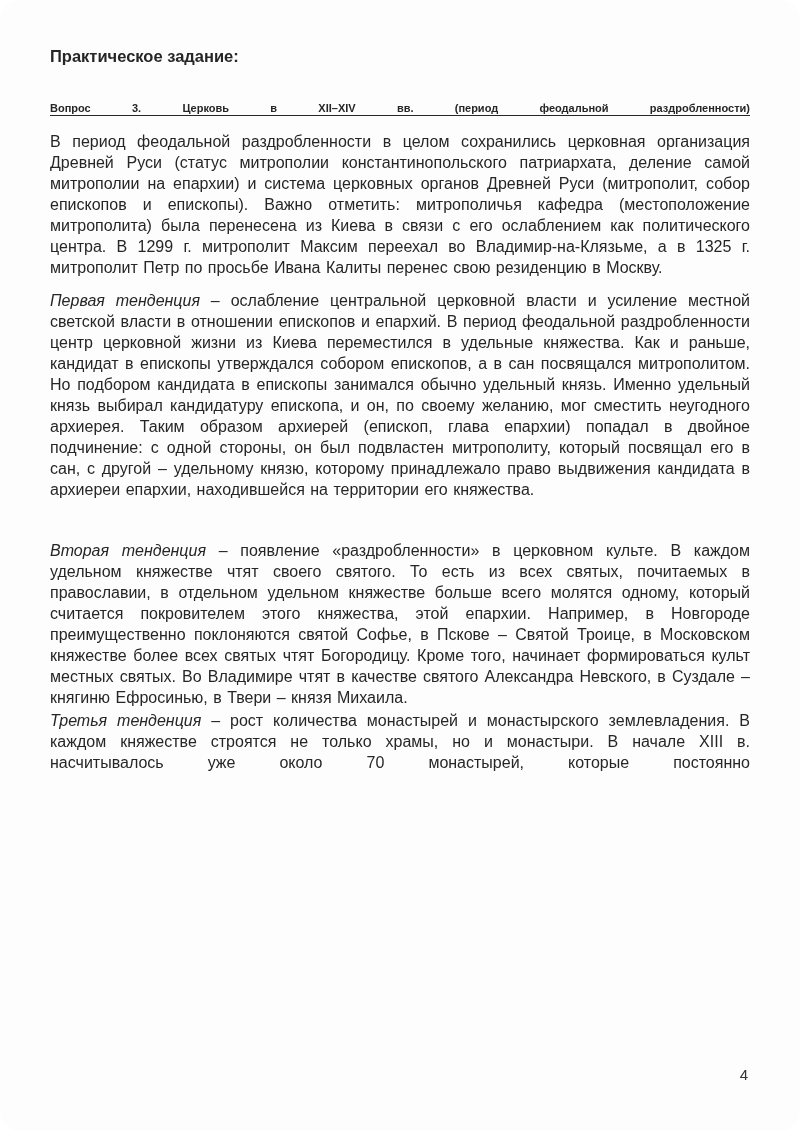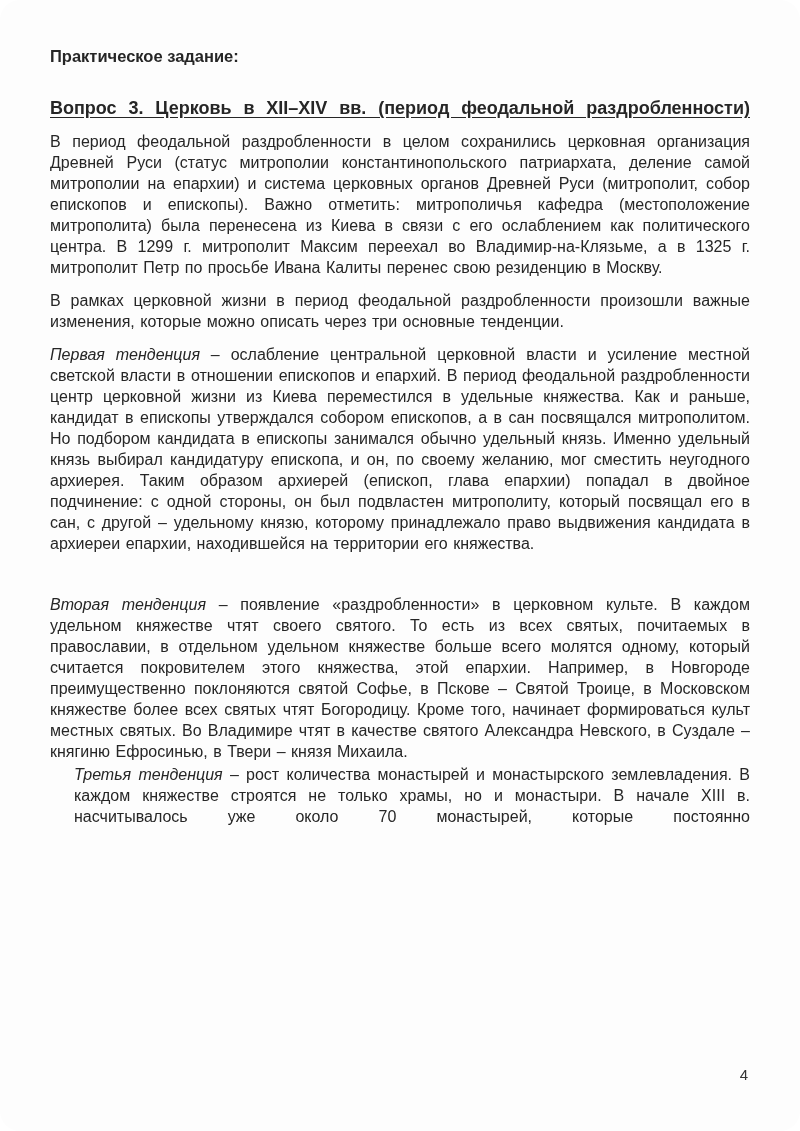--- a/index.html
+++ b/index.html
@@ -31,40 +31,39 @@
     word-spacing: 1px;
     margin: 10px 0 0 0;
   }
   p.task-item .item-num {
     margin-right: 7px;
   }
   .stretch-last {
     text-align-last: justify;
   }
   .q-heading {
-    font-size: 18px;
+    font-size: 11px;
     font-weight: bold;
     text-decoration: underline;
     text-underline-offset: 3px;
     margin: 30px 0 0 0;
     line-height: 22px;
     text-align: justify;
     text-align-last: justify;
   }
   p.body-para {
     text-align: justify;
     word-spacing: 1px;
     margin: 12px 0 0 0;
   }
   p.body-para.wide-gap {
     margin-top: 40px;
   }
   p.body-para.tight {
     margin-top: 2px;
-    margin-left: 24px;
   }
   p.body-para em {
     font-style: italic;
   }
   .page-number {
     position: absolute;
     right: 52px;
     bottom: 46px;
     font-size: 15px;
     color: #333333;
@@ -76,21 +75,20 @@
 <div class="page">
 
   <h2 class="doc-title">Практическое задание:</h2>
 
 
 
   <h1 class="q-heading">Вопрос 3. Церковь в XII–XIV вв. (период феодальной раздробленности)</h1>
 
   <p class="body-para"><span>В период феодальной раздробленности в целом сохранились церковная организация Древней Руси (статус митрополии константинопольского патриархата, деление самой митрополии на епархии) и система церковных органов Древней Руси (митрополит, собор епископов и епископы). Важно отметить: митрополичья кафедра (местоположение митрополита) была перенесена из Киева в связи с его ослаблением как политического центра. В 1299 г. митрополит Максим переехал во Владимир-на-Клязьме, а в 1325 г. митрополит Петр по просьбе Ивана Калиты перенес свою резиденцию в Москву.</span></p>
 
-  <p class="body-para"><span>В рамках церковной жизни в период феодальной раздробленности произошли важные изменения, которые можно описать через три основные тенденции.</span></p>
 
   <p class="body-para"><em>Первая тенденция</em><span> – ослабление центральной церковной власти и усиление местной светской власти в отношении епископов и епархий. В период феодальной раздробленности центр церковной жизни из Киева переместился в удельные княжества. Как и раньше, кандидат в епископы утверждался собором епископов, а в сан посвящался митрополитом. Но подбором кандидата в епископы занимался обычно удельный князь. Именно удельный князь выбирал кандидатуру епископа, и он, по своему желанию, мог сместить неугодного архиерея. Таким образом архиерей (епископ, глава епархии) попадал в двойное подчинение: с одной стороны, он был подвластен митрополиту, который посвящал его в сан, с другой – удельному князю, которому принадлежало право выдвижения кандидата в архиереи епархии, находившейся на территории его княжества.</span></p>
 
   <p class="body-para wide-gap"><em>Вторая тенденция</em><span> – появление «раздробленности» в церковном культе. В каждом удельном княжестве чтят своего святого. То есть из всех святых, почитаемых в православии, в отдельном удельном княжестве больше всего молятся одному, который считается покровителем этого княжества, этой епархии. Например, в Новгороде преимущественно поклоняются святой Софье, в Пскове – Святой Троице, в Московском княжестве более всех святых чтят Богородицу. Кроме того, начинает формироваться культ местных святых. Во Владимире чтят в качестве святого Александра Невского, в Суздале – княгиню Ефросинью, в Твери – князя Михаила.</span></p>
 
   <p class="body-para tight stretch-last"><em>Третья тенденция</em><span> – рост количества монастырей и монастырского землевладения. В каждом княжестве строятся не только храмы, но и монастыри. В начале XIII в. насчитывалось уже около 70 монастырей, которые постоянно</span></p>
 
   <div class="page-number">4</div>
 
 </div>

